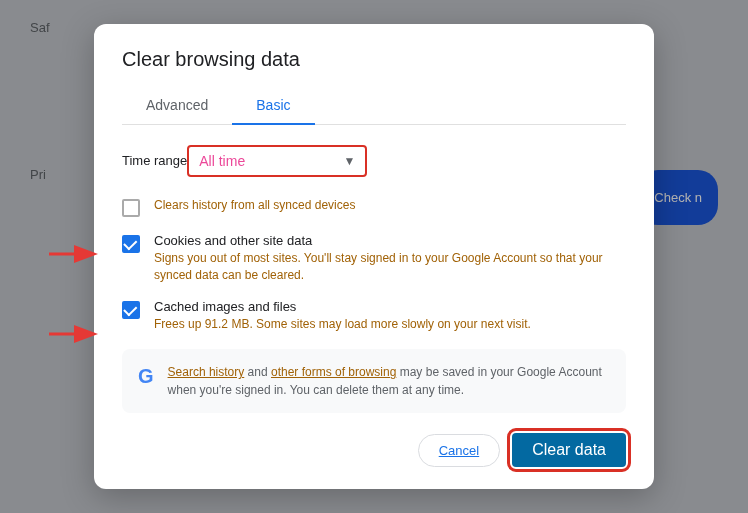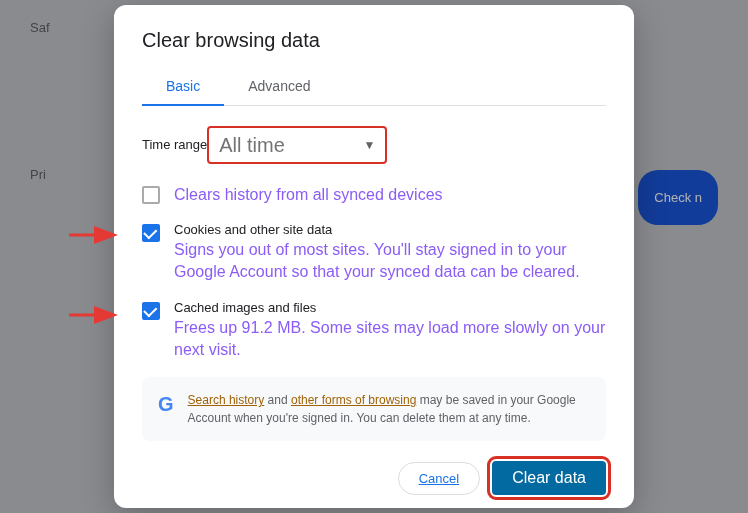--- a/index.html
+++ b/index.html
@@ -57,22 +57,22 @@
       background: rgba(0,0,0,0.3);
       display: flex;
       align-items: center;
       justify-content: center;
     }
 
     
     .dialog {
       background: white;
       border-radius: 12px;
-      width: 520px;
-      padding: 24px 28px 13px 28px;
+      width: 560px;
+      padding: 24px 28px 22px 28px;
       position: relative;
       box-shadow: 0 8px 32px rgba(0,0,0,0.25);
     }
 
     .dialog-title {
       font-size: 20px;
       font-weight: 500;
       color: #202124;
       margin-bottom: 16px;
     }
@@ -119,22 +119,22 @@
       padding: 6px 10px;
       display: flex;
       align-items: center;
       gap: 8px;
       min-width: 180px;
     }
 
     .time-range-select-wrapper select {
       border: none;
       outline: none;
-      font-size: 20px;
-      color: #737373;
+      font-size: 14px;
+      color: #ec4899;
       background: transparent;
       cursor: pointer;
       flex: 1;
       appearance: none;
     }
 
     .select-arrow {
       color: #5f6368;
       font-size: 12px;
       pointer-events: none;
@@ -184,22 +184,22 @@
     }
 
     .option-title {
       font-size: 13px;
       color: #202124;
       font-weight: 500;
       margin-bottom: 2px;
     }
 
     .option-desc {
-      font-size: 16px;
-      color: #8b5cf6;
+      font-size: 12px;
+      color: #a16207;
       line-height: 1.4;
     }
 
     
     .info-box {
       background: #f8f9fa;
       border-radius: 8px;
       padding: 14px 16px;
       display: flex;
       align-items: flex-start;
@@ -295,22 +295,22 @@
         <marker id="ah2" markerWidth="8" markerHeight="8" refX="6" refY="3" orient="auto">
           <path d="M0,0 L0,6 L8,3 z" fill="#e53935"></path>
         </marker>
       </defs>
       <line x1="5" y1="15" x2="48" y2="15" stroke="#e53935" stroke-width="3" marker-end="url(#ah2)"></line>
     </svg>
 
     <div class="dialog-title">Clear browsing data</div>
 
     <div class="tabs">
+      <div class="tab">Advanced</div>
       <div class="tab active">Basic</div>
-      <div class="tab">Advanced</div>
     </div>
 
     <div class="time-range-row">
       <span class="time-range-label">Time range</span>
       <div class="time-range-select-wrapper">
         <select>
           <option>All time</option>
           <option>Last hour</option>
           <option>Last 24 hours</option>
           <option>Last 7 days</option>

